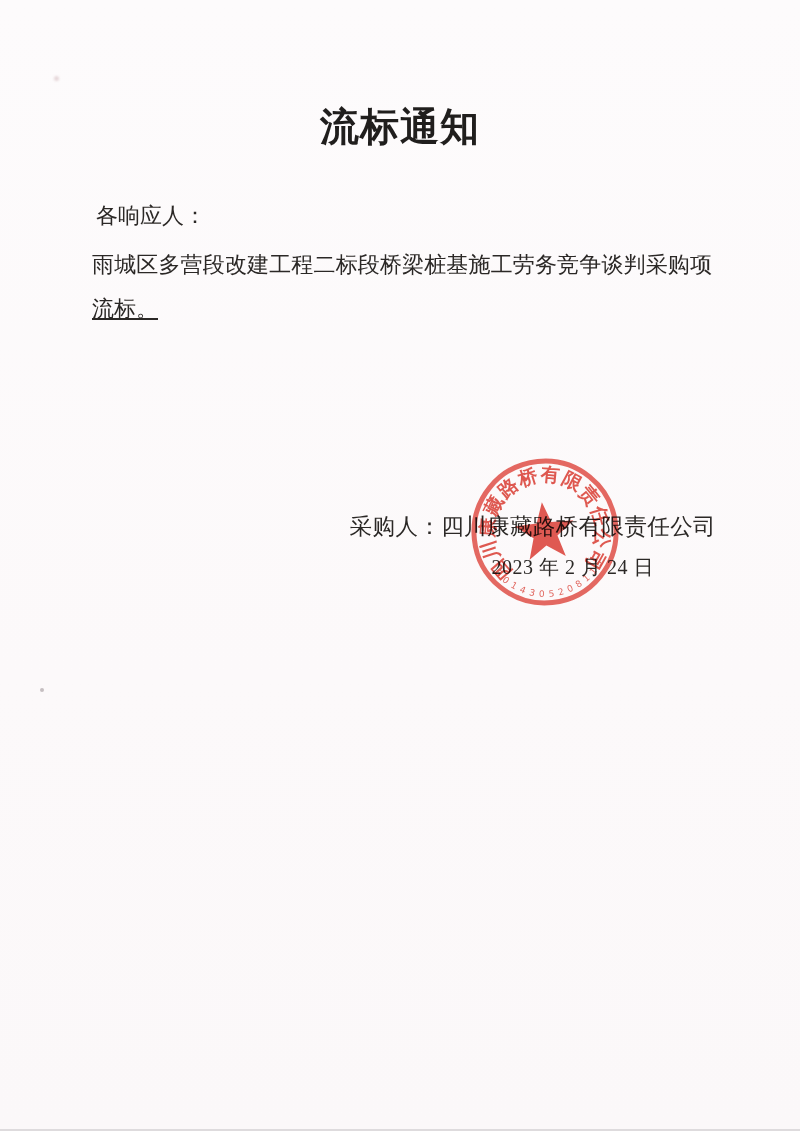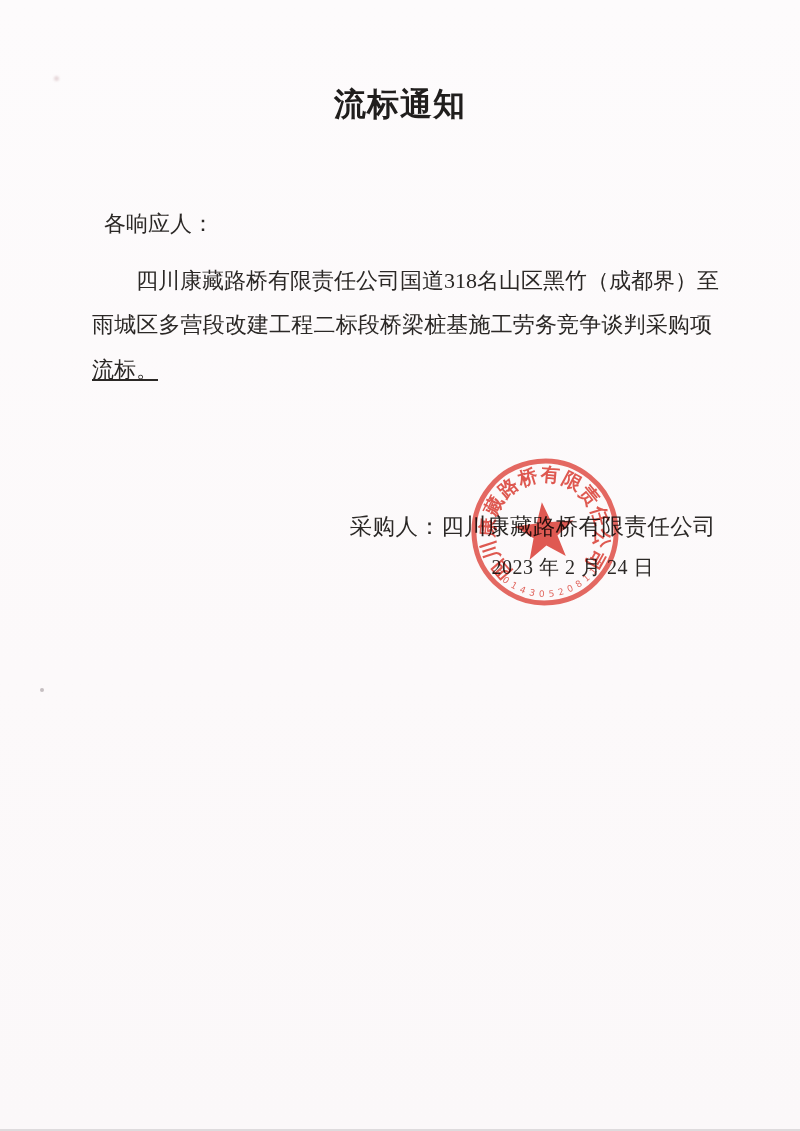--- a/index.html
+++ b/index.html
@@ -13,36 +13,36 @@
     position: relative;
     width: 800px; height: 1131px;
     background: linear-gradient(180deg, #fdfbfc 0%, #fcf9fa 60%, #fbf8f9 100%);
     color: #2b2826;
   }
   .page-edge-bottom {
     position: absolute; left: 0; bottom: 0; width: 100%; height: 2px;
     background: rgba(120,120,125,0.22);
   }
   .doc-title {
-    position: absolute; top: 83px; left: 0; width: 100%;
+    position: absolute; top: 100px; left: 0; width: 100%;
     margin: 0;
     text-align: center;
-    font-size: 32px; font-weight: bold;
+    font-size: 39px; font-weight: bold;
     letter-spacing: 1px;
     color: #201e1d;
   }
   .content {
     position: absolute;
     left: 92px; top: 190px;
     width: 620px;
     font-size: 22px;
     line-height: 44.5px;
     color: #2b2826;
   }
-  .salutation { margin: 12px; }
+  .salutation { margin: 4px; }
   .body-line {
     margin: 0;
     white-space: nowrap;
     text-align: justify;
     text-align-last: justify;
   }
   .body-line.first { text-indent: 2em; }
   .body-line.last { text-align: center; text-align-last: left; white-space: normal; text-decoration: underline; }
   .signature-line {
     position: absolute;
@@ -86,21 +86,20 @@
 </style>
 </head>
 <body>
 
 <div class="page">
 
   <h1 class="doc-title">流标通知</h1>
 
   <div class="content">
     <p class="salutation">各响应人：</p>
-    <p class="body-line first">四川康藏路桥有限责任公司国道318名山区黑竹（成都界）至</p>
     <p class="body-line">雨城区多营段改建工程二标段桥梁桩基施工劳务竞争谈判采购项</p>
     <p class="body-line last">流标。</p>
   </div>
 
   <div class="signature-line">采购人：四川康藏路桥有限责任公司</div>
 
   <div class="date-line">2023 年 2 月 24 日</div>
 
   <svg class="stamp" id="stamp-svg" viewBox="0 0 170 170" xmlns="http://www.w3.org/2000/svg">
     <g id="stamp-rot" transform="rotate(-6 85 86)">

